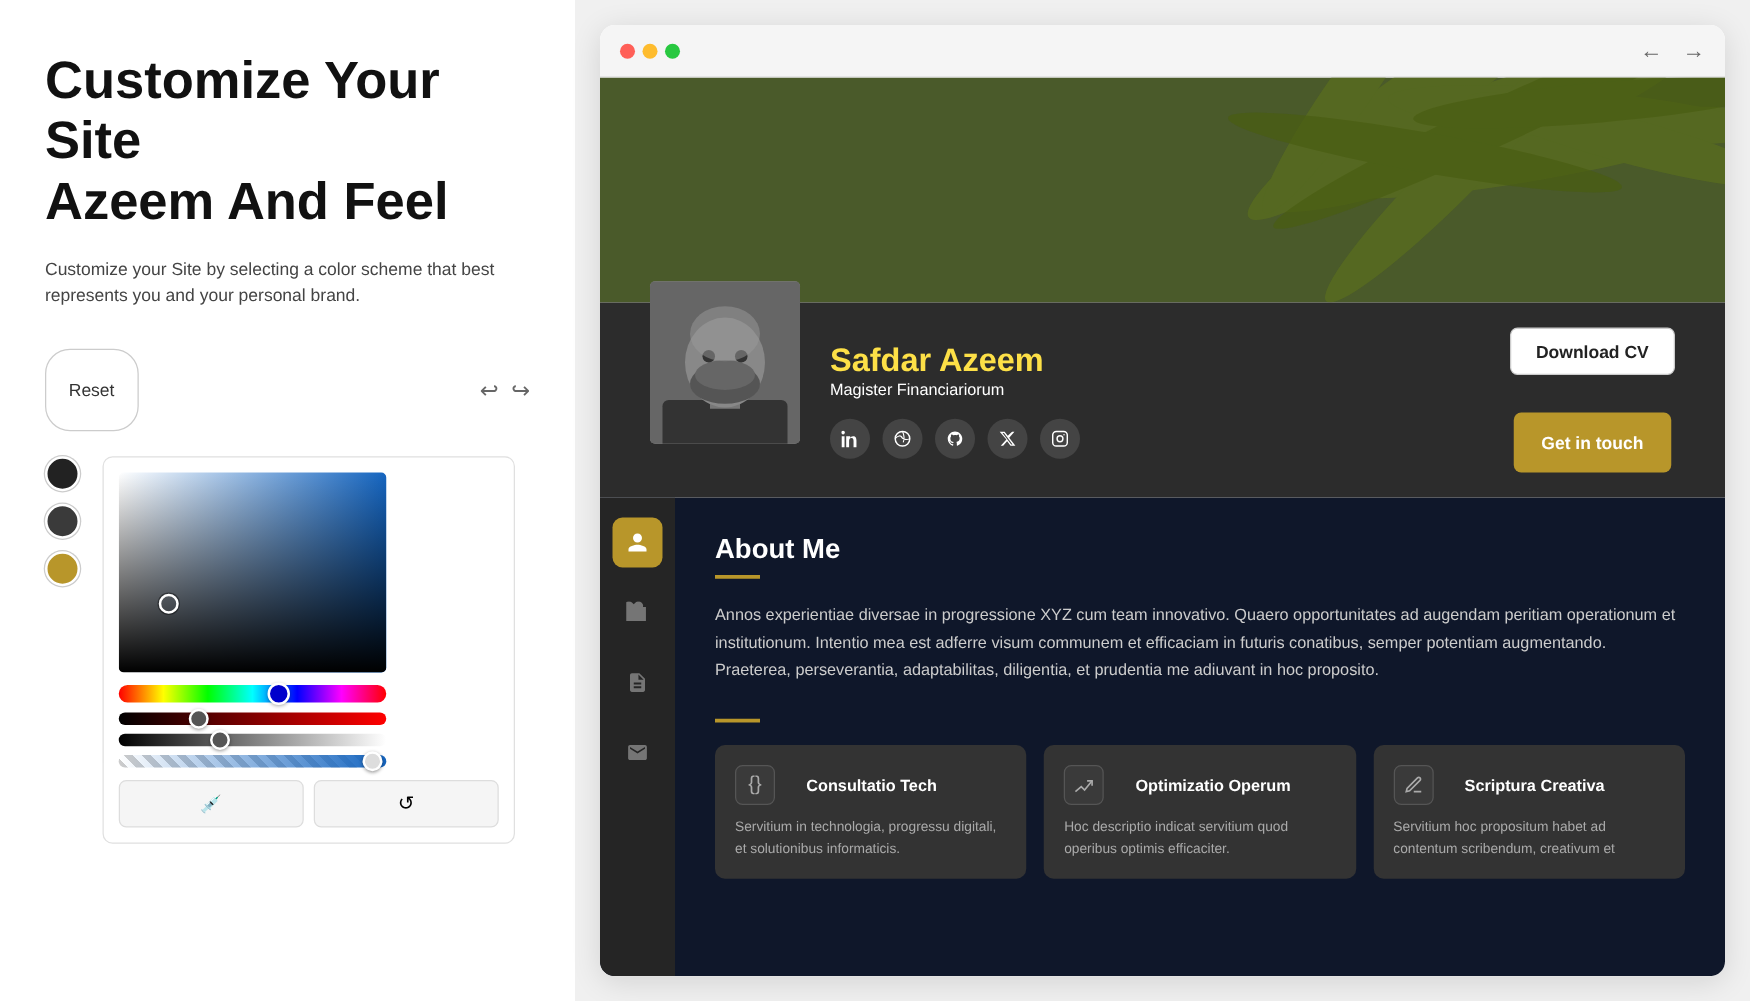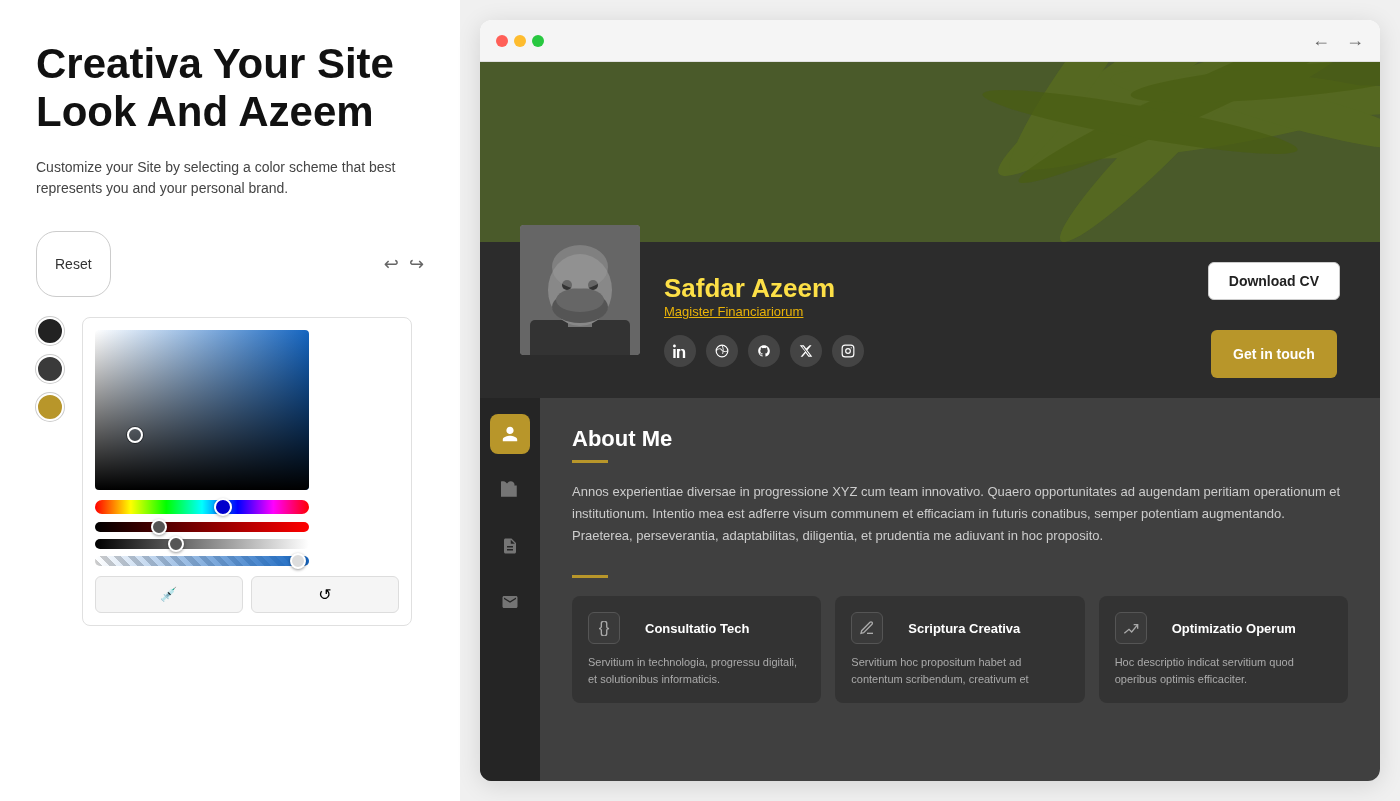--- a/index.html
+++ b/index.html
@@ -278,23 +278,22 @@
     .face-svg { width: 100%; height: 100%; }
 
     .profile-info { }
     .profile-name {
       font-size: 26px;
       font-weight: 700;
       color: #fde047;
     }
     .profile-title {
       font-size: 13px;
-      color: #eab308;
+      color: #ffffff;
       margin-bottom: 16px;
-      text-decoration: underline;
     }
     .social-icons {
       display: flex;
       gap: 10px;
     }
     .social-icon {
       width: 32px;
       height: 32px;
       border-radius: 50%;
       background: #444;
@@ -327,21 +326,21 @@
       border: none;
       padding: 16px 22px;
       border-radius: 6px;
       font-size: 14px;
       font-weight: 600;
       cursor: pointer;
     }
 
     
     .main-content-area {
-      background: #404040;
+      background: #0f172a;
       flex: 1;
       display: flex;
       overflow: hidden;
     }
     .sidebar-nav {
       width: 60px;
       background: #252525;
       display: flex;
       flex-direction: column;
       align-items: center;
@@ -434,22 +433,22 @@
       font-size: 11px;
       color: #aaa;
       line-height: 1.5;
     }
   </style>
 </head>
 <body>
 
 <div class="left-panel">
   <h1>
-    <span>Creativa Your Site</span><br>
-    <span>Look And Azeem</span>
+    <span>Customize Your Site</span><br>
+    <span>Azeem And Feel</span>
   </h1>
   <p class="subtitle">Customize your Site by selecting a color scheme that best represents you and your personal brand.</p>
 
   <div class="toolbar-row">
     <button class="reset-btn">Reset</button>
     <div class="toolbar-icons">
       <button class="toolbar-icon-btn">↩</button>
       <button class="toolbar-icon-btn">↪</button>
     </div>
   </div>
@@ -636,38 +635,38 @@
               <div class="service-card-header">
                 <div class="service-icon">{}</div>
                 <span class="service-name">Consultatio Tech</span>
               </div>
               <p class="service-desc">Servitium in technologia, progressu digitali, et solutionibus informaticis.</p>
             </div>
             <div class="service-card">
               <div class="service-card-header">
                 <div class="service-icon">
                   <svg width="16" height="16" viewBox="0 0 24 24" fill="none" stroke="currentColor" stroke-width="2">
+                      <polyline points="22,7 13,18 9,14 2,20"></polyline>
+                      <polyline points="16,7 22,7 22,13"></polyline>
+                    </svg>
+                </div>
+                <span class="service-name">Optimizatio Operum</span>
+              </div>
+              <p class="service-desc">Hoc descriptio indicat servitium quod operibus optimis efficaciter.</p>
+            </div>
+            <div class="service-card">
+              <div class="service-card-header">
+                <div class="service-icon">
+                  <svg width="16" height="16" viewBox="0 0 24 24" fill="none" stroke="currentColor" stroke-width="2">
                       <path d="M12 20h9"></path>
                       <path d="M16.5 3.5a2.121 2.121 0 013 3L7 19l-4 1 1-4L16.5 3.5z"></path>
                     </svg>
                 </div>
                 <span class="service-name">Scriptura Creativa</span>
               </div>
               <p class="service-desc">Servitium hoc propositum habet ad contentum scribendum, creativum et</p>
             </div>
-            <div class="service-card">
-              <div class="service-card-header">
-                <div class="service-icon">
-                  <svg width="16" height="16" viewBox="0 0 24 24" fill="none" stroke="currentColor" stroke-width="2">
-                      <polyline points="22,7 13,18 9,14 2,20"></polyline>
-                      <polyline points="16,7 22,7 22,13"></polyline>
-                    </svg>
-                </div>
-                <span class="service-name">Optimizatio Operum</span>
-              </div>
-              <p class="service-desc">Hoc descriptio indicat servitium quod operibus optimis efficaciter.</p>
-            </div>
           </div>
         </div>
       </div>
     </div>
   </div>
 </div>
 
 </body></html>

